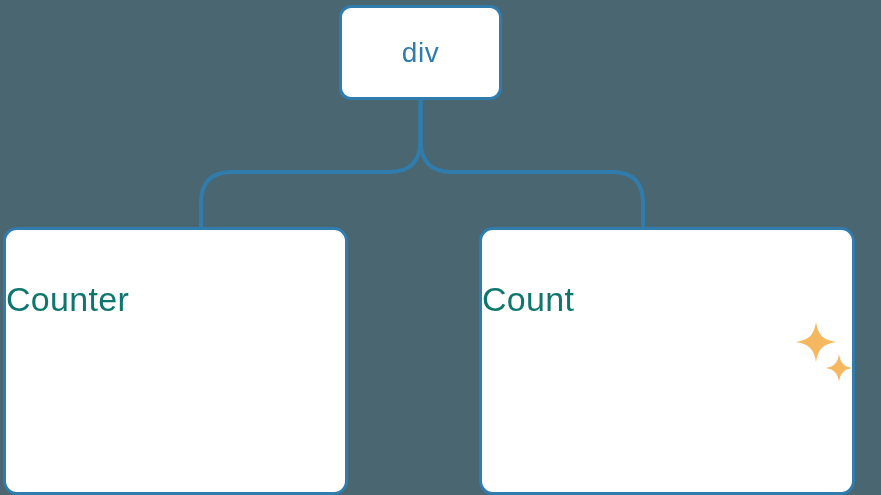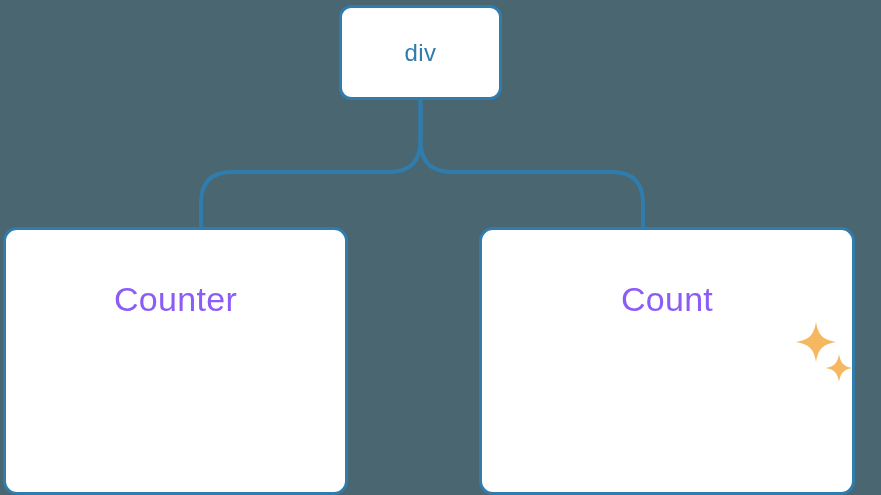--- a/index.html
+++ b/index.html
@@ -40,21 +40,21 @@
     background: #ffffff;
     border: 3px solid #2f7cad;
     border-radius: 12px;
     box-sizing: border-box;
     display: flex;
     align-items: center;
     justify-content: center;
     z-index: 3;
   }
   .node-root-label {
-    font-size: 24px;
+    font-size: 28px;
     color: #2f7cad;
     letter-spacing: 0.5px;
   }
 
   
   .card {
     position: absolute;
     background: #ffffff;
     border: 3px solid #2f7cad;
     border-radius: 14px;
@@ -67,23 +67,22 @@
     width: 345px;
     height: 268px;
   }
   #card-count {
     left: 479px;
     top: 227px;
     width: 376px;
     height: 268px;
   }
   .card-title {
-    text-align: center;
     font-size: 34px;
-    color: #8b5cf6;
+    color: #0f766e;
     margin-top: 50px;
     letter-spacing: 0.3px;
   }
 
   
   .pill-wrap {
     position: absolute;
     display: flex;
     align-items: center;
   }

